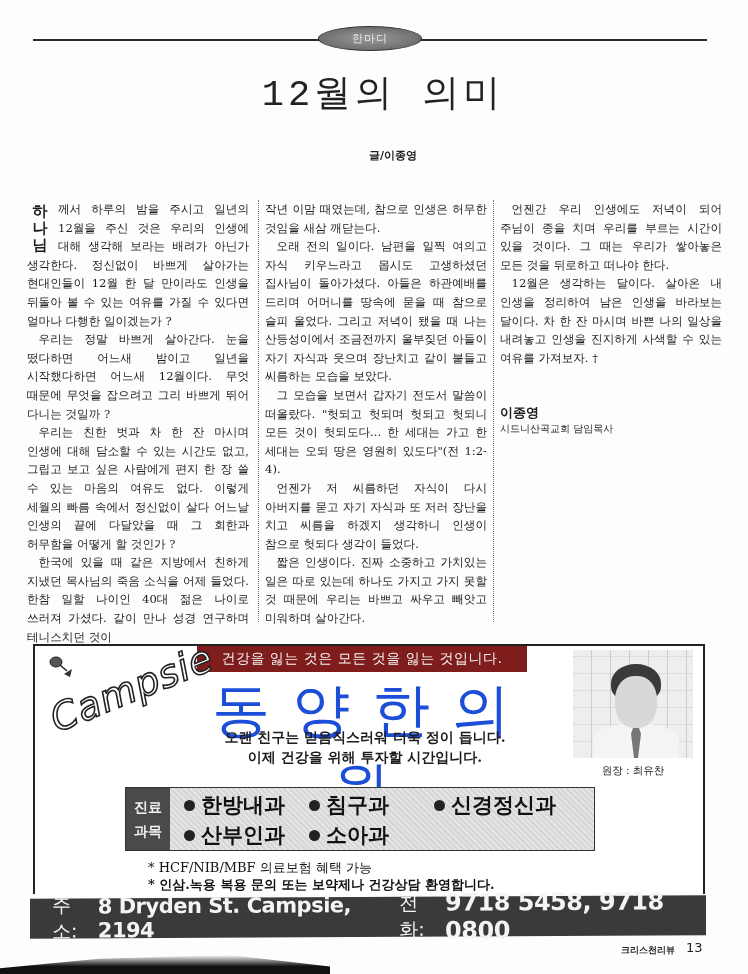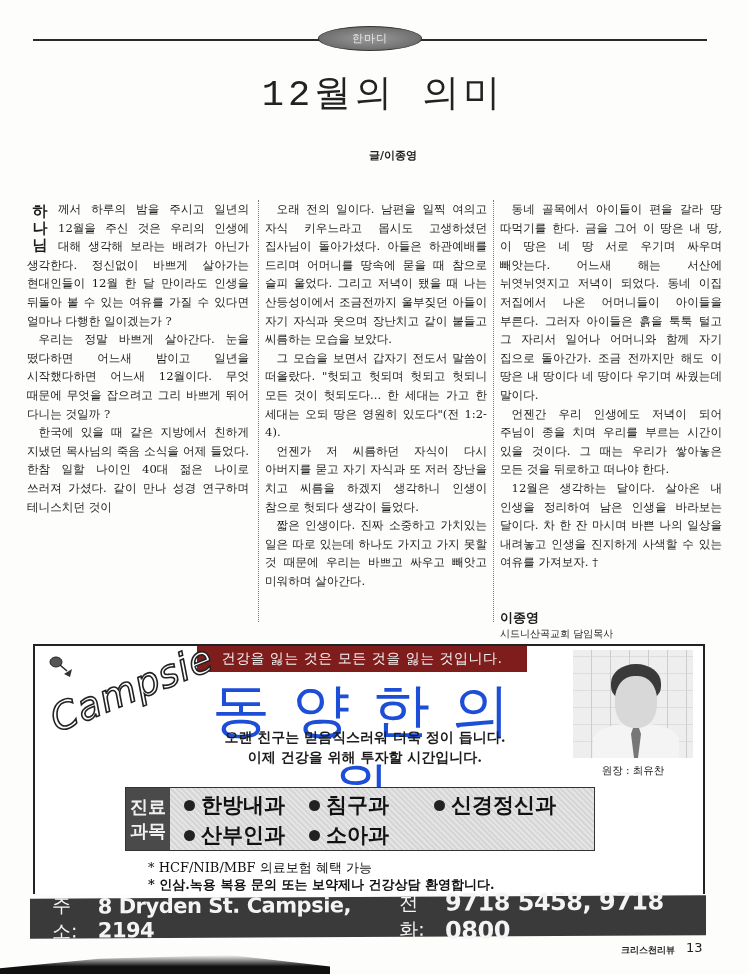--- a/index.html
+++ b/index.html
@@ -87,21 +87,21 @@
       font-family: "DejaVu Sans", sans-serif; font-size: 10.5px; color: #1a1a1a;
     }
     .ad-dept-box {
       position: absolute; left: 125px; top: 787px; width: 470px; height: 64px;
       border: 1.5px solid #333;
       background: repeating-linear-gradient(45deg, #e4e4e4 0 2px, #d6d6d6 2px 4px);
       display: flex;
     }
     .ad-dept-label {
       width: 50px; background: #4a4a4a; color: #f0f0f0; font-family: "DejaVu Sans", sans-serif;
-      font-size: 18px; line-height: 24px; font-weight: bold; display: flex; flex-direction: column;
+      font-size: 14px; line-height: 24px; font-weight: bold; display: flex; flex-direction: column;
       align-items: center; justify-content: center;
     }
     .ad-dept-grid { flex: 1; display: grid; grid-template-columns: 125px 125px 160px; grid-template-rows: 30px 30px; padding: 2px 0 0 14px; }
     .ad-dept {
       font-family: "DejaVu Sans", sans-serif; font-size: 21px; color: #111; font-weight: bold;
       white-space: nowrap; display: flex; align-items: center;
     }
     .ad-dept .dot { display: inline-block; width: 11px; height: 11px; border-radius: 50%; background: #222; margin-right: 6px; }
     .ad-note {
       position: absolute; left: 148px; font-family: "DejaVu Serif", serif; font-size: 13px; color: #111;
@@ -135,32 +135,33 @@
 <div class="col-divider div-2"></div>
 
 <div class="col col-1">
   <div class="dropcap">
     <span>하</span>
     <span>나</span>
     <span>님</span>
   </div>
   <p class="noindent">께서 하루의 밤을 주시고 일년의 12월을 주신 것은 우리의 인생에 대해 생각해 보라는 배려가 아닌가 생각한다. 정신없이 바쁘게 살아가는 현대인들이 12월 한 달 만이라도 인생을 뒤돌아 볼 수 있는 여유를 가질 수 있다면 얼마나 다행한 일이겠는가 ?</p>
   <p>우리는 정말 바쁘게 살아간다. 눈을 떴다하면 어느새 밤이고 일년을 시작했다하면 어느새 12월이다. 무엇 때문에 무엇을 잡으려고 그리 바쁘게 뛰어 다니는 것일까 ?</p>
+  <p>우리는 친한 벗과 차 한 잔 마시며 인생에 대해 담소할 수 있는 시간도 없고, 그립고 보고 싶은 사람에게 편지 한 장 쓸 수 있는 마음의 여유도 없다. 이렇게 세월의 빠름 속에서 정신없이 살다 어느날 인생의 끝에 다달았을 때 그 회한과 허무함을 어떻게 할 것인가 ?</p>
   <p>한국에 있을 때 같은 지방에서 친하게 지냈던 목사님의 죽음 소식을 어제 들었다. 한참 일할 나이인 40대 젊은 나이로 쓰러져 가셨다. 같이 만나 성경 연구하며 테니스치던 것이</p>
 </div>
 
 <div class="col col-2">
+  <p class="noindent">작년 이맘 때였는데, 참으로 인생은 허무한 것임을 새삼 깨닫는다.</p>
   <p>오래 전의 일이다. 남편을 일찍 여의고 자식 키우느라고 몹시도 고생하셨던 집사님이 돌아가셨다. 아들은 하관예배를 드리며 어머니를 땅속에 묻을 때 참으로 슬피 울었다. 그리고 저녁이 됐을 때 나는 산등성이에서 조금전까지 울부짖던 아들이 자기 자식과 웃으며 장난치고 같이 붙들고 씨름하는 모습을 보았다.</p>
   <p>그 모습을 보면서 갑자기 전도서 말씀이 떠올랐다. "헛되고 헛되며 헛되고 헛되니 모든 것이 헛되도다... 한 세대는 가고 한 세대는 오되 땅은 영원히 있도다"(전 1:2-4).</p>
   <p>언젠가 저 씨름하던 자식이 다시 아버지를 묻고 자기 자식과 또 저러 장난을 치고 씨름을 하겠지 생각하니 인생이 참으로 헛되다 생각이 들었다.</p>
   <p>짧은 인생이다. 진짜 소중하고 가치있는 일은 따로 있는데 하나도 가지고 가지 못할 것 때문에 우리는 바쁘고 싸우고 빼앗고 미워하며 살아간다.</p>
 </div>
 
 <div class="col col-3">
-  <p>동네 골목에서 아이들이 편을 갈라 땅 따먹기를 한다. 금을 그어 이 땅은 내 땅, 이 땅은 네 땅 서로 우기며 싸우며 빼앗는다. 어느새 해는 서산에 뉘엿뉘엿지고 저녁이 되었다. 동네 이집 저집에서 나온 어머니들이 아이들을 부른다. 그러자 아이들은 흙을 툭툭 털고 그 자리서 일어나 어머니와 함께 자기 집으로 돌아간가. 조금 전까지만 해도 이 땅은 내 땅이다 네 땅이다 우기며 싸웠는데 말이다.</p>
   <p>언젠간 우리 인생에도 저녁이 되어 주님이 종을 치며 우리를 부르는 시간이 있을 것이다. 그 때는 우리가 쌓아놓은 모든 것을 뒤로하고 떠나야 한다.</p>
   <p>12월은 생각하는 달이다. 살아온 내 인생을 정리하여 남은 인생을 바라보는 달이다. 차 한 잔 마시며 바쁜 나의 일상을 내려놓고 인생을 진지하게 사색할 수 있는 여유를 가져보자. †</p>
   <div class="author-block">
     <div class="author-name">이종영</div>
     <div class="author-role">시드니산곡교회 담임목사</div>
   </div>
 </div>
 
 <div class="ad-box"></div>
 <div class="ad-tagline">건강을 잃는 것은 모든 것을 잃는 것입니다.</div>

